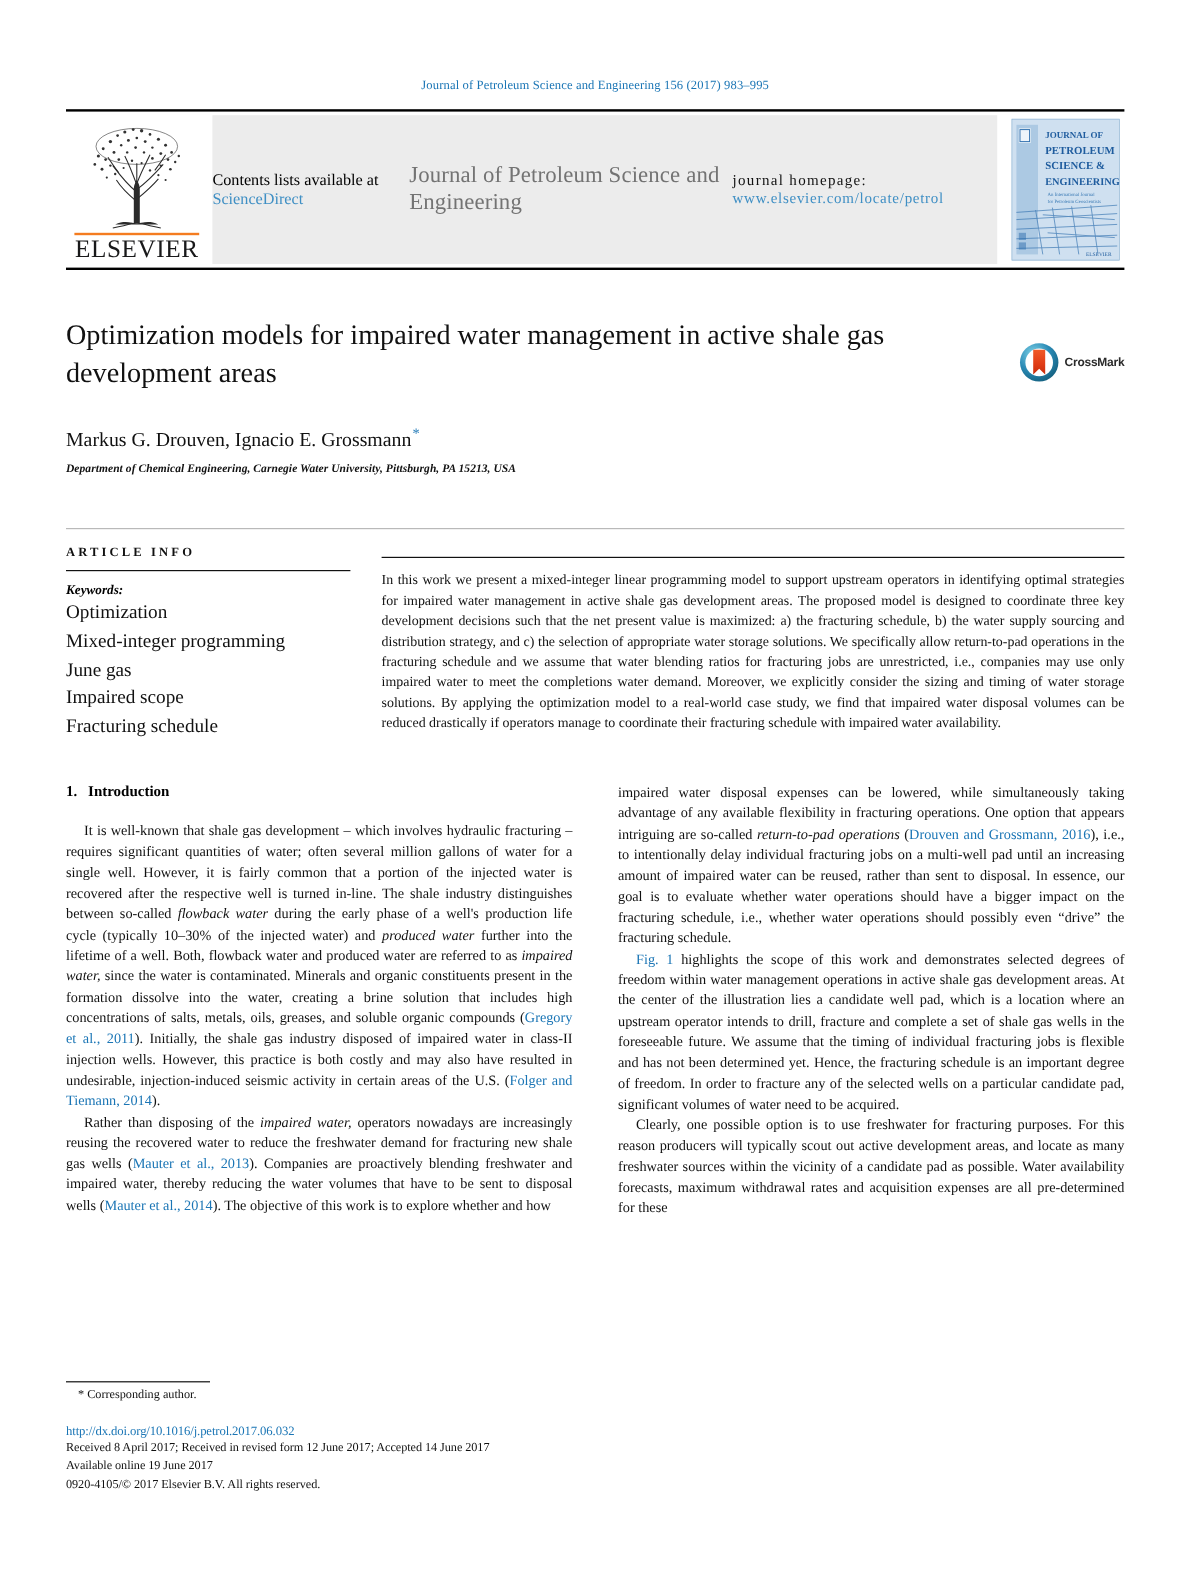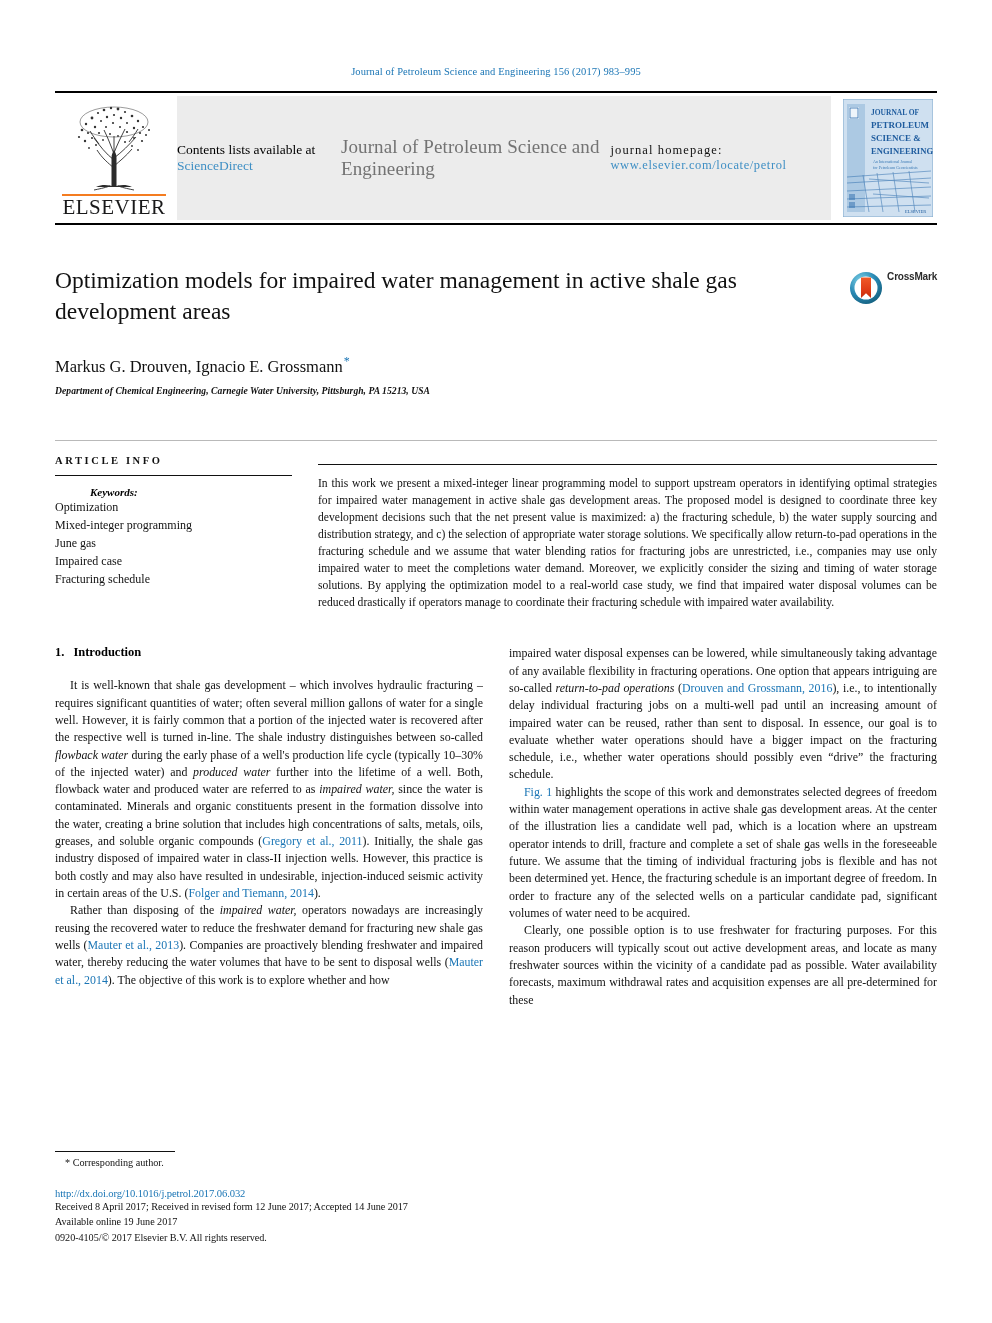--- a/index.html
+++ b/index.html
@@ -130,22 +130,23 @@
     font-size: 9.6px;
     font-style: italic;
     font-weight: bold;
     margin-top: 9px;
     color: #111;
     letter-spacing: 0.05px;
   }
   .crossmark {
     position: absolute;
     right: 0;
-    top: 6px;
-    display: flex;
+    top: 20px;
+    display: flex;
+    align-items: center;
     gap: 4px;
   }
   .crossmark-label {
     font-size: 10px;
     font-weight: bold;
     font-family: "Liberation Sans", sans-serif;
     color: #2b2b2b;
     letter-spacing: -0.2px;
   }
 
@@ -169,39 +170,38 @@
   .rule-heavy {
     border-bottom: 1.6px solid #111;
     margin-top: 9px;
     margin-bottom: 10px;
   }
   .keywords-head {
     font-size: 11px;
     font-style: italic;
     font-weight: bold;
     margin-bottom: 1px;
-    margin-left: 35px;
   }
   .keyword {
-    font-size: 12px;
+    font-size: 16px;
     line-height: 1.49;
     color: #111;
   }
   .abstract-text {
     font-size: 11.6px;
     line-height: 1.47;
     text-align: justify;
     color: #111;
   }
 
   
   .body-cols {
     margin: 34px 55px 0 55px;
     display: flex;
-    gap: 26px;
+    gap: 38px;
   }
   .col { flex: 1 1 0; min-width: 0; }
   .section-number-head {
     font-size: 12.5px;
     font-weight: bold;
     margin-bottom: 17px;
   }
   .section-number-head .num { margin-right: 9px; }
   p.body {
     font-size: 11.9px;
@@ -409,21 +409,21 @@
 
   <div class="info-abstract">
 
     <div class="article-info">
       <div class="sec-head">ARTICLE INFO</div>
       <div class="rule-heavy"></div>
       <div class="keywords-head">Keywords:</div>
       <div class="keyword">Optimization</div>
       <div class="keyword">Mixed-integer programming</div>
       <div class="keyword">June gas</div>
-      <div class="keyword">Impaired case</div>
+      <div class="keyword">Impaired scope</div>
       <div class="keyword">Fracturing schedule</div>
     </div>
 
     <div class="abstract-col">
       <div class="rule-heavy"></div>
       <div class="abstract-text">In this work we present a mixed-integer linear programming model to support upstream operators in identifying optimal strategies for impaired water management in active shale gas development areas. The proposed model is designed to coordinate three key development decisions such that the net present value is maximized: a) the fracturing schedule, b) the water supply sourcing and distribution strategy, and c) the selection of appropriate water storage solutions. We specifically allow return-to-pad operations in the fracturing schedule and we assume that water blending ratios for fracturing jobs are unrestricted, i.e., companies may use only impaired water to meet the completions water demand. Moreover, we explicitly consider the sizing and timing of water storage solutions. By applying the optimization model to a real-world case study, we find that impaired water disposal volumes can be reduced drastically if operators manage to coordinate their fracturing schedule with impaired water availability.</div>
     </div>
   </div>
 
   <div class="body-cols">

